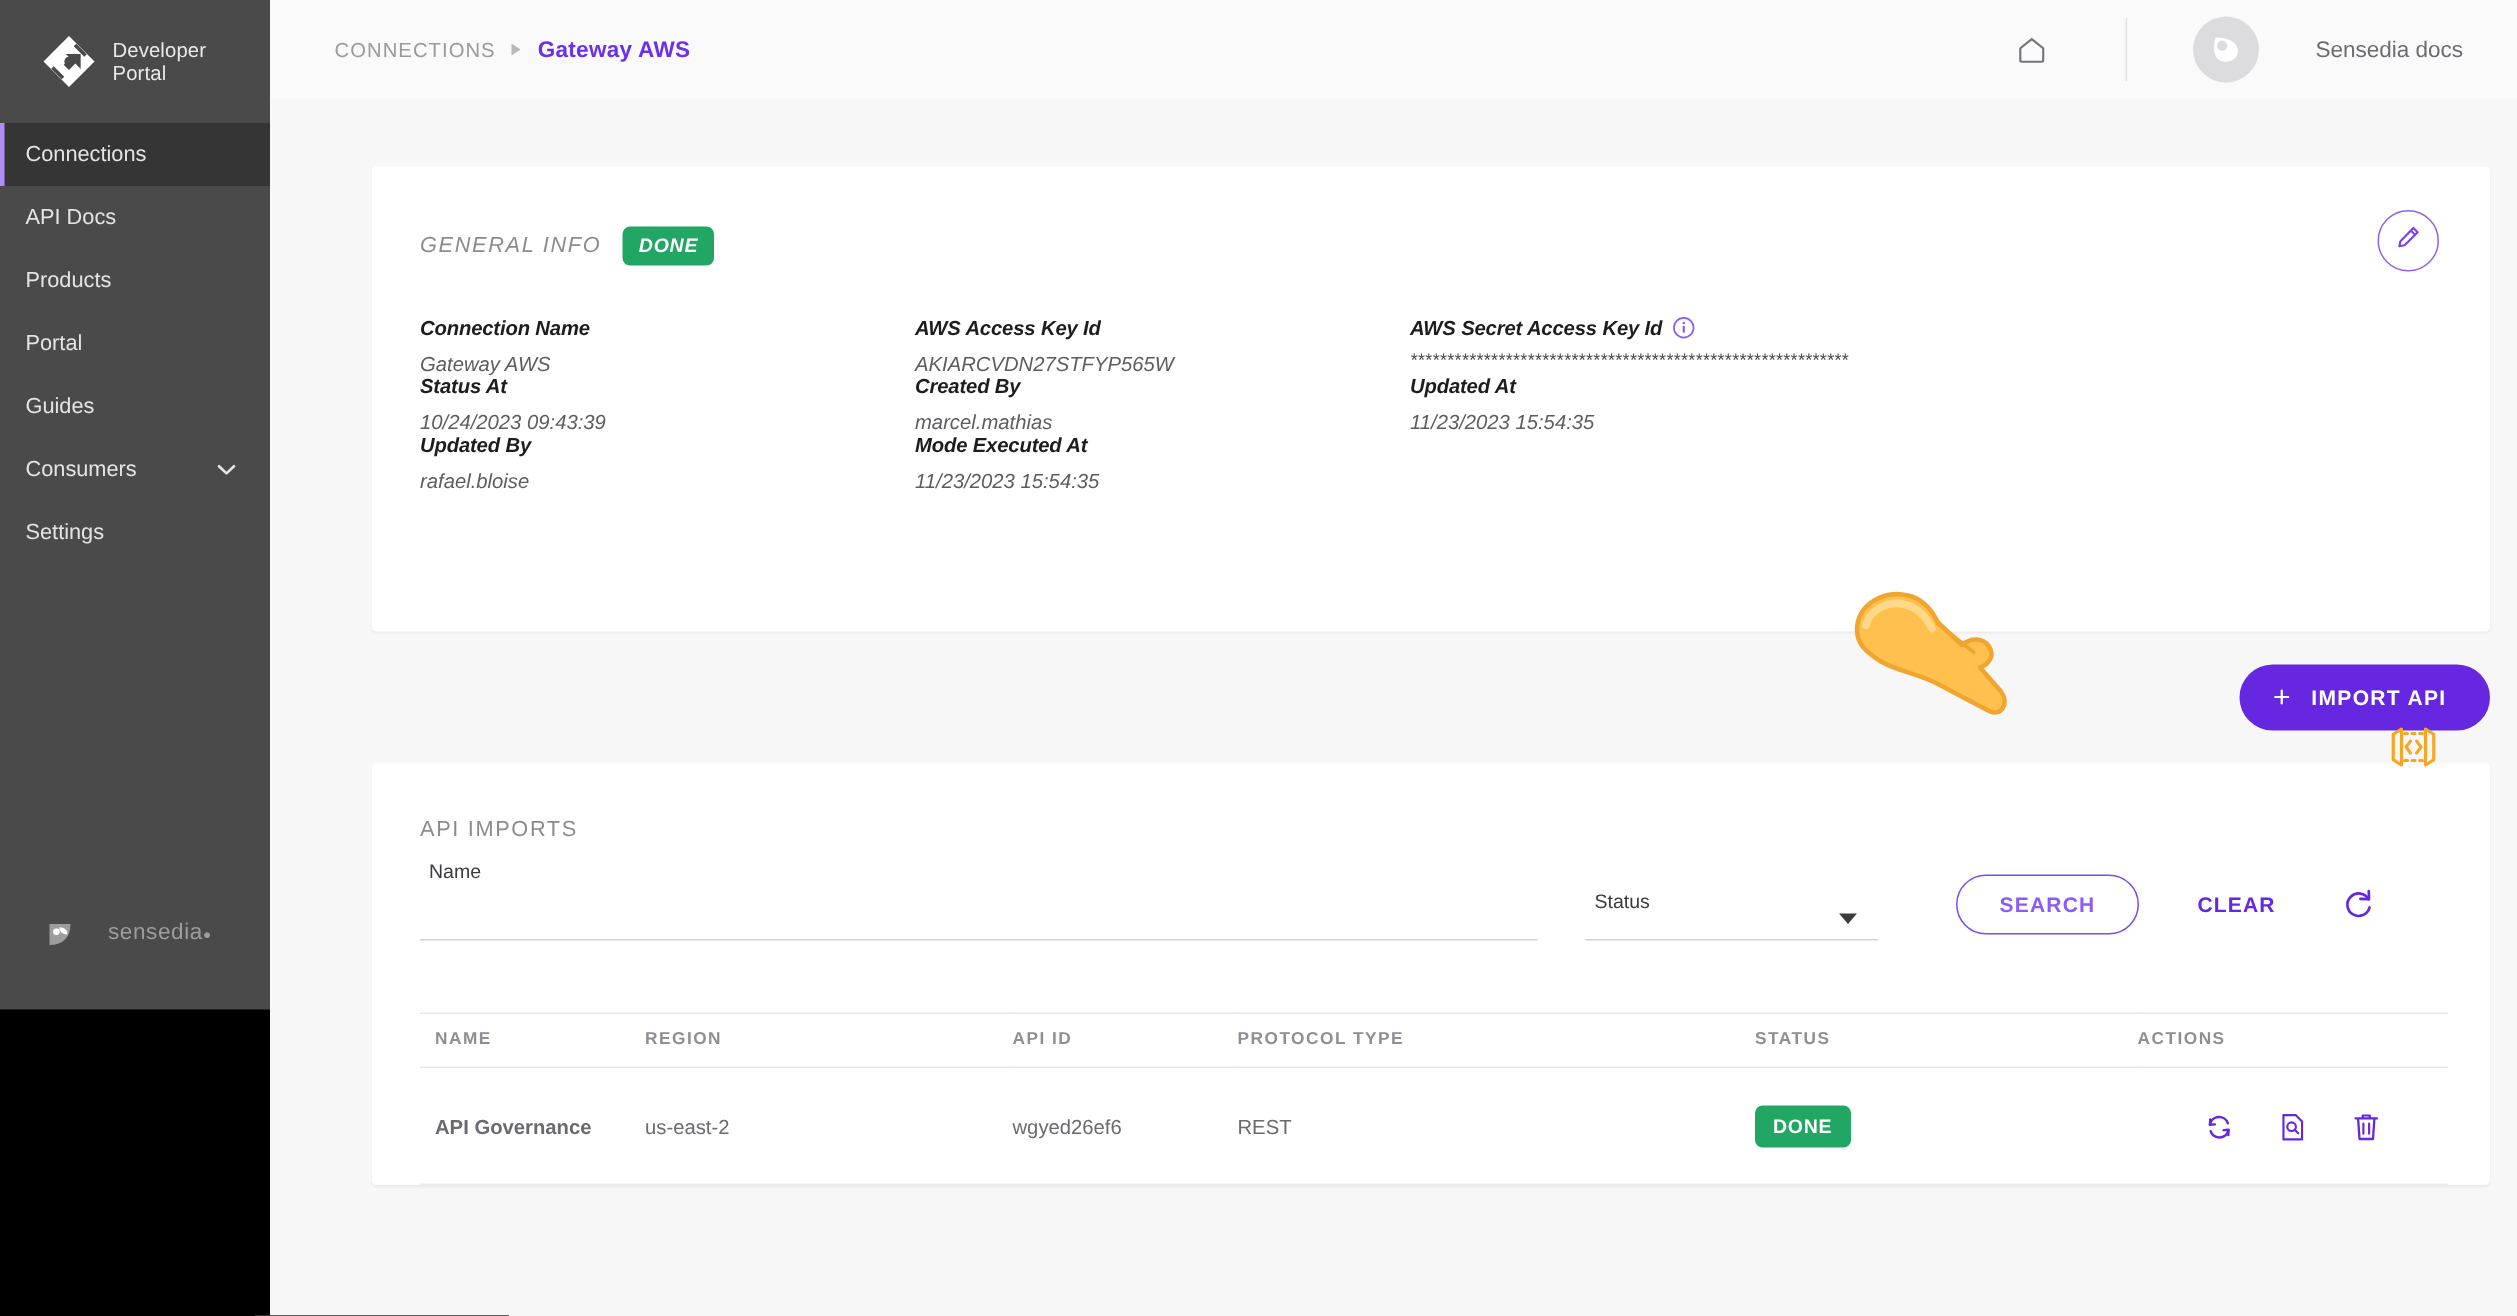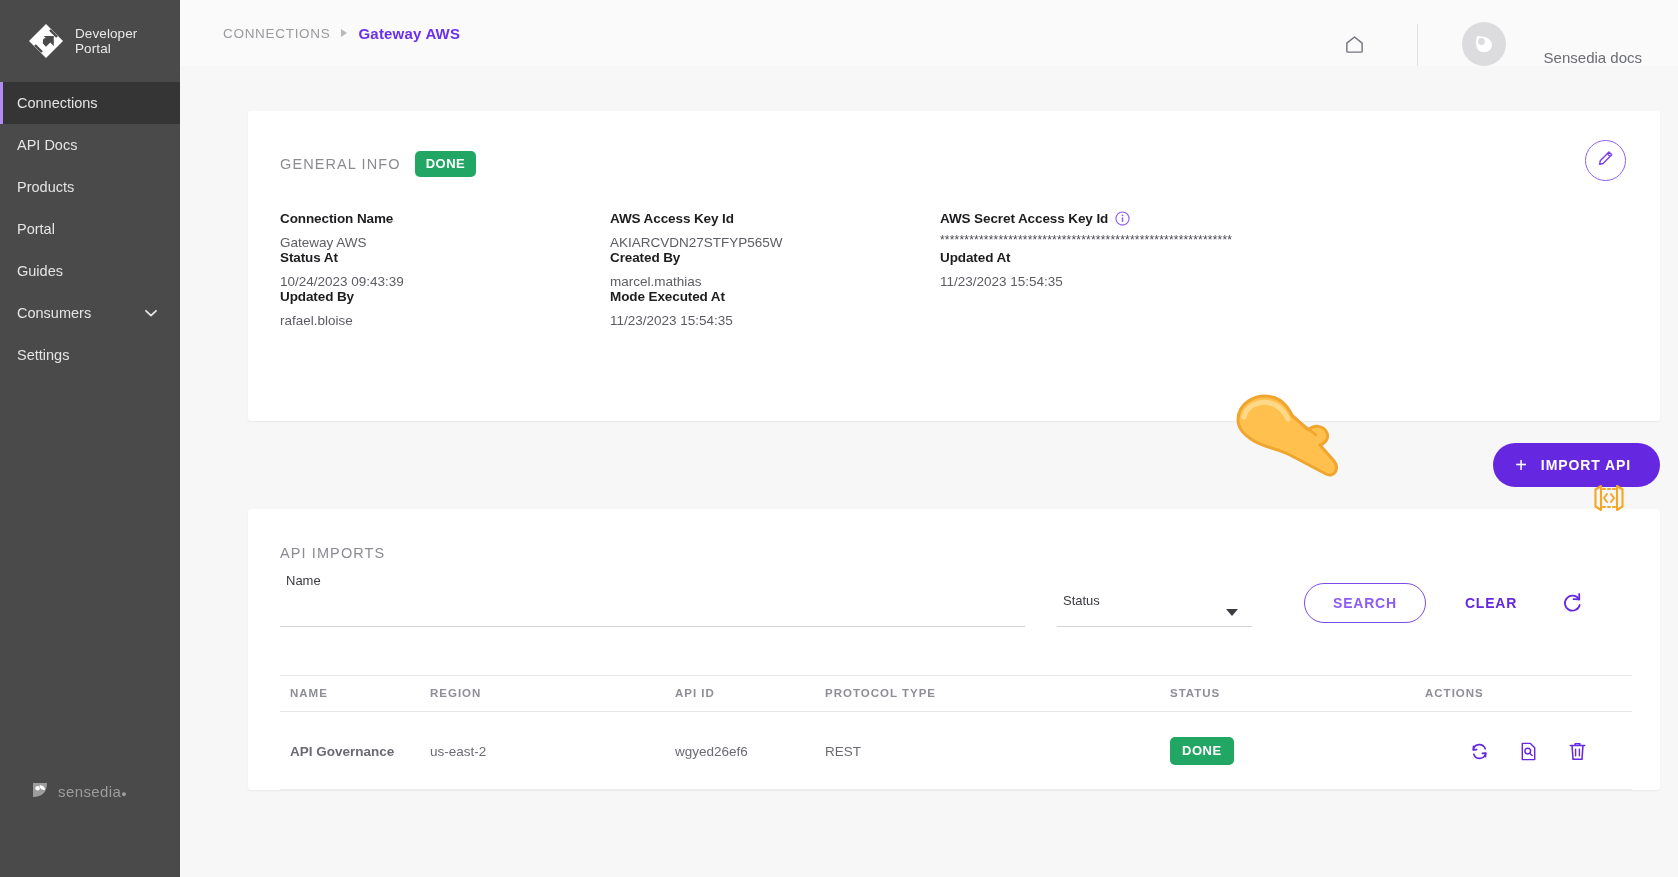--- a/index.html
+++ b/index.html
@@ -12,21 +12,21 @@
   #app {
     position: relative;
     width: 1678px; height: 877px;
     background: #000;
   }
 
   
   .sidebar {
     position: absolute;
     left: 0; top: 0;
-    width: 180px; height: 877px;
+    width: 180px; height: 673px;
     background: #4a4a4a;
     display: flex;
     flex-direction: column;
   }
   .logo-area {
     height: 82px;
     display: flex;
     align-items: center;
     padding-left: 28px;
     gap: 11px;
@@ -65,24 +65,24 @@
     background: #b18cf5;
   }
   .nav-item .chev {
     margin-left: auto;
     margin-right: 22px;
     width: 14px; height: 14px;
     display: block;
   }
   .sidebar-footer {
     margin-top: auto;
-    padding: 0 0 77px 30px;
-    display: flex;
-    align-items: flex-end;
-    gap: 8px;
+    padding: 0 0 40px 30px;
+    display: flex;
+    align-items: flex-start;
+    gap: 22px;
   }
   .sensedia-mark { width: 20px; height: 20px; display:block; }
   .sensedia-word {
     color: #9d9d9d;
     font-size: 15px;
     letter-spacing: .4px;
   }
 
   
   .main {
@@ -116,21 +116,21 @@
   }
   .bc-current {
     color: #6b2ff0;
     font-weight: bold;
     font-size: 15px;
     letter-spacing: .2px;
   }
   .topbar-right {
     margin-left: auto;
     display: flex;
-    align-items: flex-end;
+    align-items: center;
     gap: 16px;
     height: 100%;
   }
   .home-btn {
     width: 44px; height: 44px;
     display: flex; align-items: center; justify-content: center;
     cursor: pointer;
   }
   .topbar-divider {
     width: 1px; height: 42px;
@@ -156,21 +156,21 @@
   .content {
     padding: 0 0 0 0;
     position: relative;
   }
   .card {
     background: #fff;
     margin: 45px 18px 0 68px;
     border-radius: 3px;
     box-shadow: 0 1px 2px rgba(0,0,0,.06);
   }
-  .card-generalinfo { padding: 40px 40px 30px 32px; position: relative; height: 310px;}
+  .card-generalinfo { padding: 40px 40px 30px 32px; position: relative; height: 310px; font-style: italic;}
   .section-title-row {
     display: flex;
     align-items: center;
     gap: 14px;
   }
   .section-title {
     color: #8b8b92;
     font-size: 14.5px;
     letter-spacing: 1.1px;
   }

